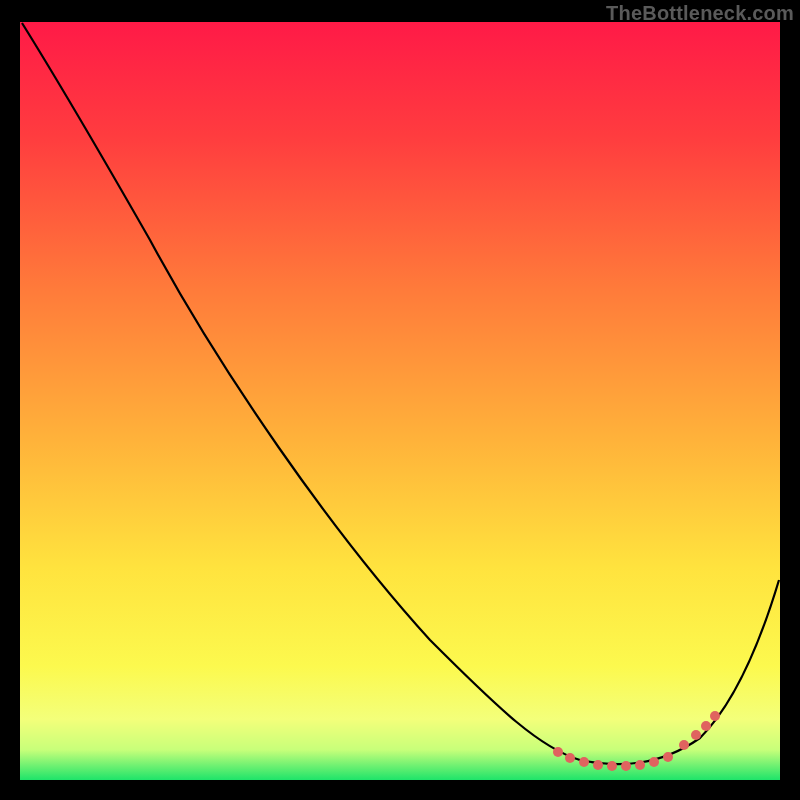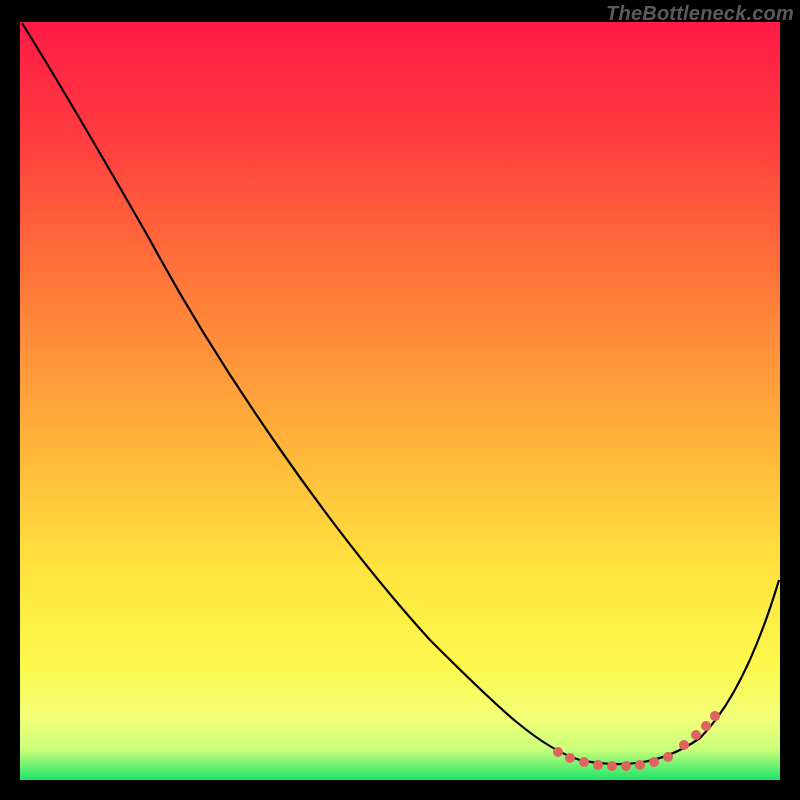--- a/index.html
+++ b/index.html
@@ -7,21 +7,20 @@
     padding: 0;
     width: 800px;
     height: 800px;
     background: #000;
     overflow: hidden;
   }
   .container {
     position: relative;
     width: 800px;
     height: 800px;
-    font-style: italic;
   }
   .watermark {
     position: absolute;
     top: 2px;
     right: 6px;
     font-family: Arial, Helvetica, sans-serif;
     font-size: 20px;
     font-weight: bold;
     color: #5a5a5a;
     letter-spacing: 0.2px;

